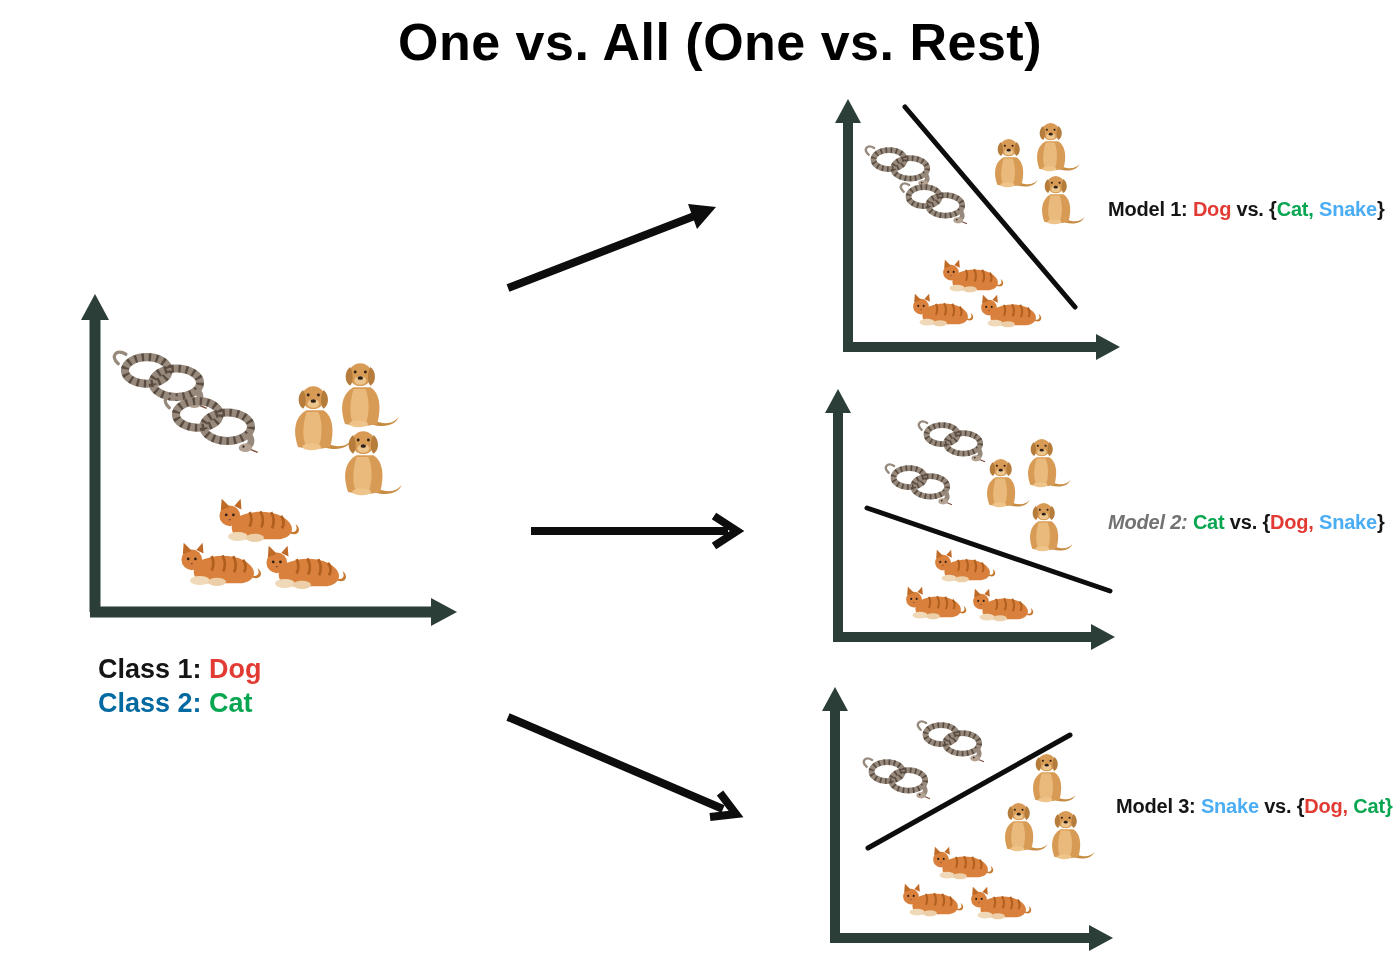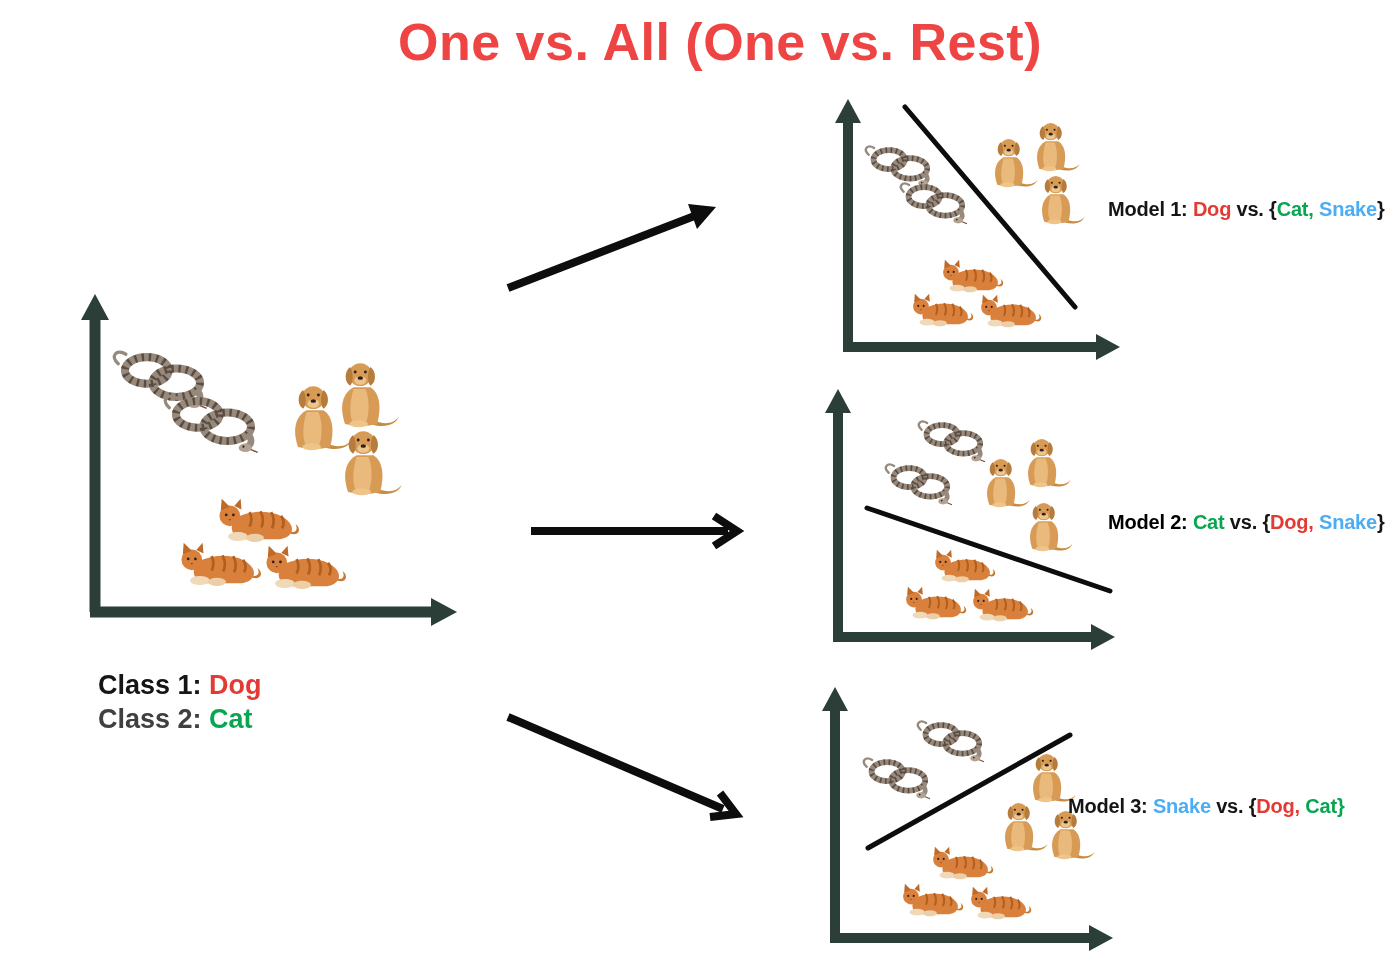--- a/index.html
+++ b/index.html
@@ -11,32 +11,32 @@
   }
   .title {
     position:absolute; left:0; top:12px; width:1400px;
     padding-left:40px;
     text-align:center;
     font-size:52px; font-weight:bold; letter-spacing:0.5px;
     white-space:nowrap;
   }
   .plot { position:absolute; }
   .legend {
-    position:absolute; left:98px; top:668px;
+    position:absolute; left:98px; top:652px;
     font-size:27px; font-weight:bold; line-height:34px;
     white-space:nowrap;
   }
   .model-label {
     position:absolute;
     font-size:20px; font-weight:bold; letter-spacing:-0.2px;
     white-space:nowrap;
   }
   #label-model-1 { left:1108px; top:198px; }
   #label-model-2 { left:1108px; top:511px; }
-  #label-model-3 { left:1068px; top:795px; }
+  #label-model-3 { left:1116px; top:795px; }
   #arrows { position:absolute; left:0; top:0; }
   svg { display:block; }
 </style>
 </head>
 <body>
 
 <div id="canvas">
 
   <svg width="0" height="0" style="position:absolute" aria-hidden="true">
     <defs>
@@ -76,21 +76,21 @@
         <circle cx="-28" cy="-8" r="11.5" fill="#d9813c"></circle>
         <path d="M -38 -14 L -37 -27 L -28 -18 Z" fill="#c06a28"></path>
         <path d="M -23 -19 L -16 -27 L -15 -15 Z" fill="#c06a28"></path>
         <circle cx="-32" cy="-9" r="1.5" fill="#2e2018"></circle>
         <circle cx="-24" cy="-9" r="1.5" fill="#2e2018"></circle>
         <path d="M -29.5 -4.5 L -26.5 -4.5 L -28 -2.5 Z" fill="#8a4a3a"></path>
       </g>
     </defs>
   </svg>
 
-  <div class="title" style="color: #ef4444;">One vs. All (One vs. Rest)</div>
+  <div class="title" style="color: #000000;">One vs. All (One vs. Rest)</div>
 
   <svg class="plot" style="left:55px; top:290px;" width="420" height="340" viewBox="0 0 420 340">
     <g>
       <line class="axis-stroke" x1="40" y1="322" x2="40" y2="24" stroke-width="11" stroke="#2B3E38"></line>
       <polygon class="axis-fill" points="40,4 26,30 54,30" fill="#2B3E38"></polygon>
     </g>
     <g>
       <line class="axis-stroke" x1="35" y1="322" x2="382" y2="322" stroke-width="11" stroke="#2B3E38"></line>
       <polygon class="axis-fill" points="402,322 376,308 376,336" fill="#2B3E38"></polygon>
     </g>
@@ -101,21 +101,21 @@
         <use href="#sym-dog" transform="translate(307,105) scale(0.85)"></use>
         <use href="#sym-dog" transform="translate(310,173) scale(0.85)"></use>
         <use href="#sym-cat" transform="translate(200,233) scale(0.9)"></use>
         <use href="#sym-cat" transform="translate(162,277) scale(0.9)"></use>
         <use href="#sym-cat" transform="translate(247,280) scale(0.9)"></use>
       </g>
   </svg>
 
   <div class="legend">
     <div><span style="color: rgb(21, 21, 21);">Class 1: </span><span style="color: rgb(226, 59, 51);">Dog</span></div>
-    <div><span style="color: #404040;">Class 2: </span><span style="color: rgb(9, 166, 82);">Cat</span></div>
+    <div><span style="color: #0369a1;">Class 2: </span><span style="color: rgb(9, 166, 82);">Cat</span></div>
   </div>
 
   <svg id="arrows" width="1400" height="980" viewBox="0 0 1400 980">
     <g>
       <line class="arr-stroke" x1="508" y1="288" x2="697" y2="215" stroke-width="8" stroke="#0D0D0D"></line>
       <polygon class="arr-fill" points="716,207 697,229 688,204" fill="#0D0D0D"></polygon>
     </g>
     <g>
       <line class="arr-stroke" x1="531" y1="531" x2="728" y2="531" stroke-width="8" stroke="#0D0D0D"></line>
       <polyline class="arr-open" points="714,516 737,531 714,546" stroke-width="8" stroke="#0D0D0D" fill="none"></polyline>
@@ -186,16 +186,16 @@
         <use href="#sym-dog" transform="translate(248,95) scale(0.64)"></use>
         <use href="#sym-dog" transform="translate(220,144) scale(0.64)"></use>
         <use href="#sym-dog" transform="translate(267,152) scale(0.64)"></use>
         <use href="#sym-cat" transform="translate(160,182) scale(0.68)"></use>
         <use href="#sym-cat" transform="translate(130,219) scale(0.68)"></use>
         <use href="#sym-cat" transform="translate(198,222) scale(0.68)"></use>
       </g>
   </svg>
 
   <div class="model-label" id="label-model-1"><span style="color: rgb(21, 21, 21);">Model 1: </span><span style="color: rgb(226, 59, 51);">Dog</span><span style="color: rgb(21, 21, 21);"> vs. {</span><span style="color: rgb(9, 166, 82);">Cat</span><span style="color: rgb(9, 166, 82);">, </span><span style="color: rgb(75, 173, 243);">Snake</span><span style="color: rgb(21, 21, 21);">}</span></div>
-  <div class="model-label" id="label-model-2"><span style="color: #000000;">Model 2: </span><span style="color: rgb(9, 166, 82);">Cat</span><span style="color: rgb(21, 21, 21);"> vs. {</span><span style="color: rgb(226, 59, 51);">Dog</span><span style="color: rgb(226, 59, 51);">, </span><span style="color: rgb(75, 173, 243);">Snake</span><span style="color: rgb(21, 21, 21);">}</span></div>
+  <div class="model-label" id="label-model-2"><span style="color: #737373; font-style: italic;">Model 2: </span><span style="color: rgb(9, 166, 82);">Cat</span><span style="color: rgb(21, 21, 21);"> vs. {</span><span style="color: rgb(226, 59, 51);">Dog</span><span style="color: rgb(226, 59, 51);">, </span><span style="color: rgb(75, 173, 243);">Snake</span><span style="color: rgb(21, 21, 21);">}</span></div>
   <div class="model-label" id="label-model-3"><span style="color: rgb(21, 21, 21);">Model 3: </span><span style="color: rgb(75, 173, 243);">Snake</span><span style="color: rgb(21, 21, 21);"> vs. {</span><span style="color: rgb(226, 59, 51);">Dog</span><span style="color: rgb(226, 59, 51);">, </span><span style="color: rgb(9, 166, 82);">Cat</span><span style="color: rgb(9, 166, 82);">}</span></div>
 
 </div>
 
 </body></html>

